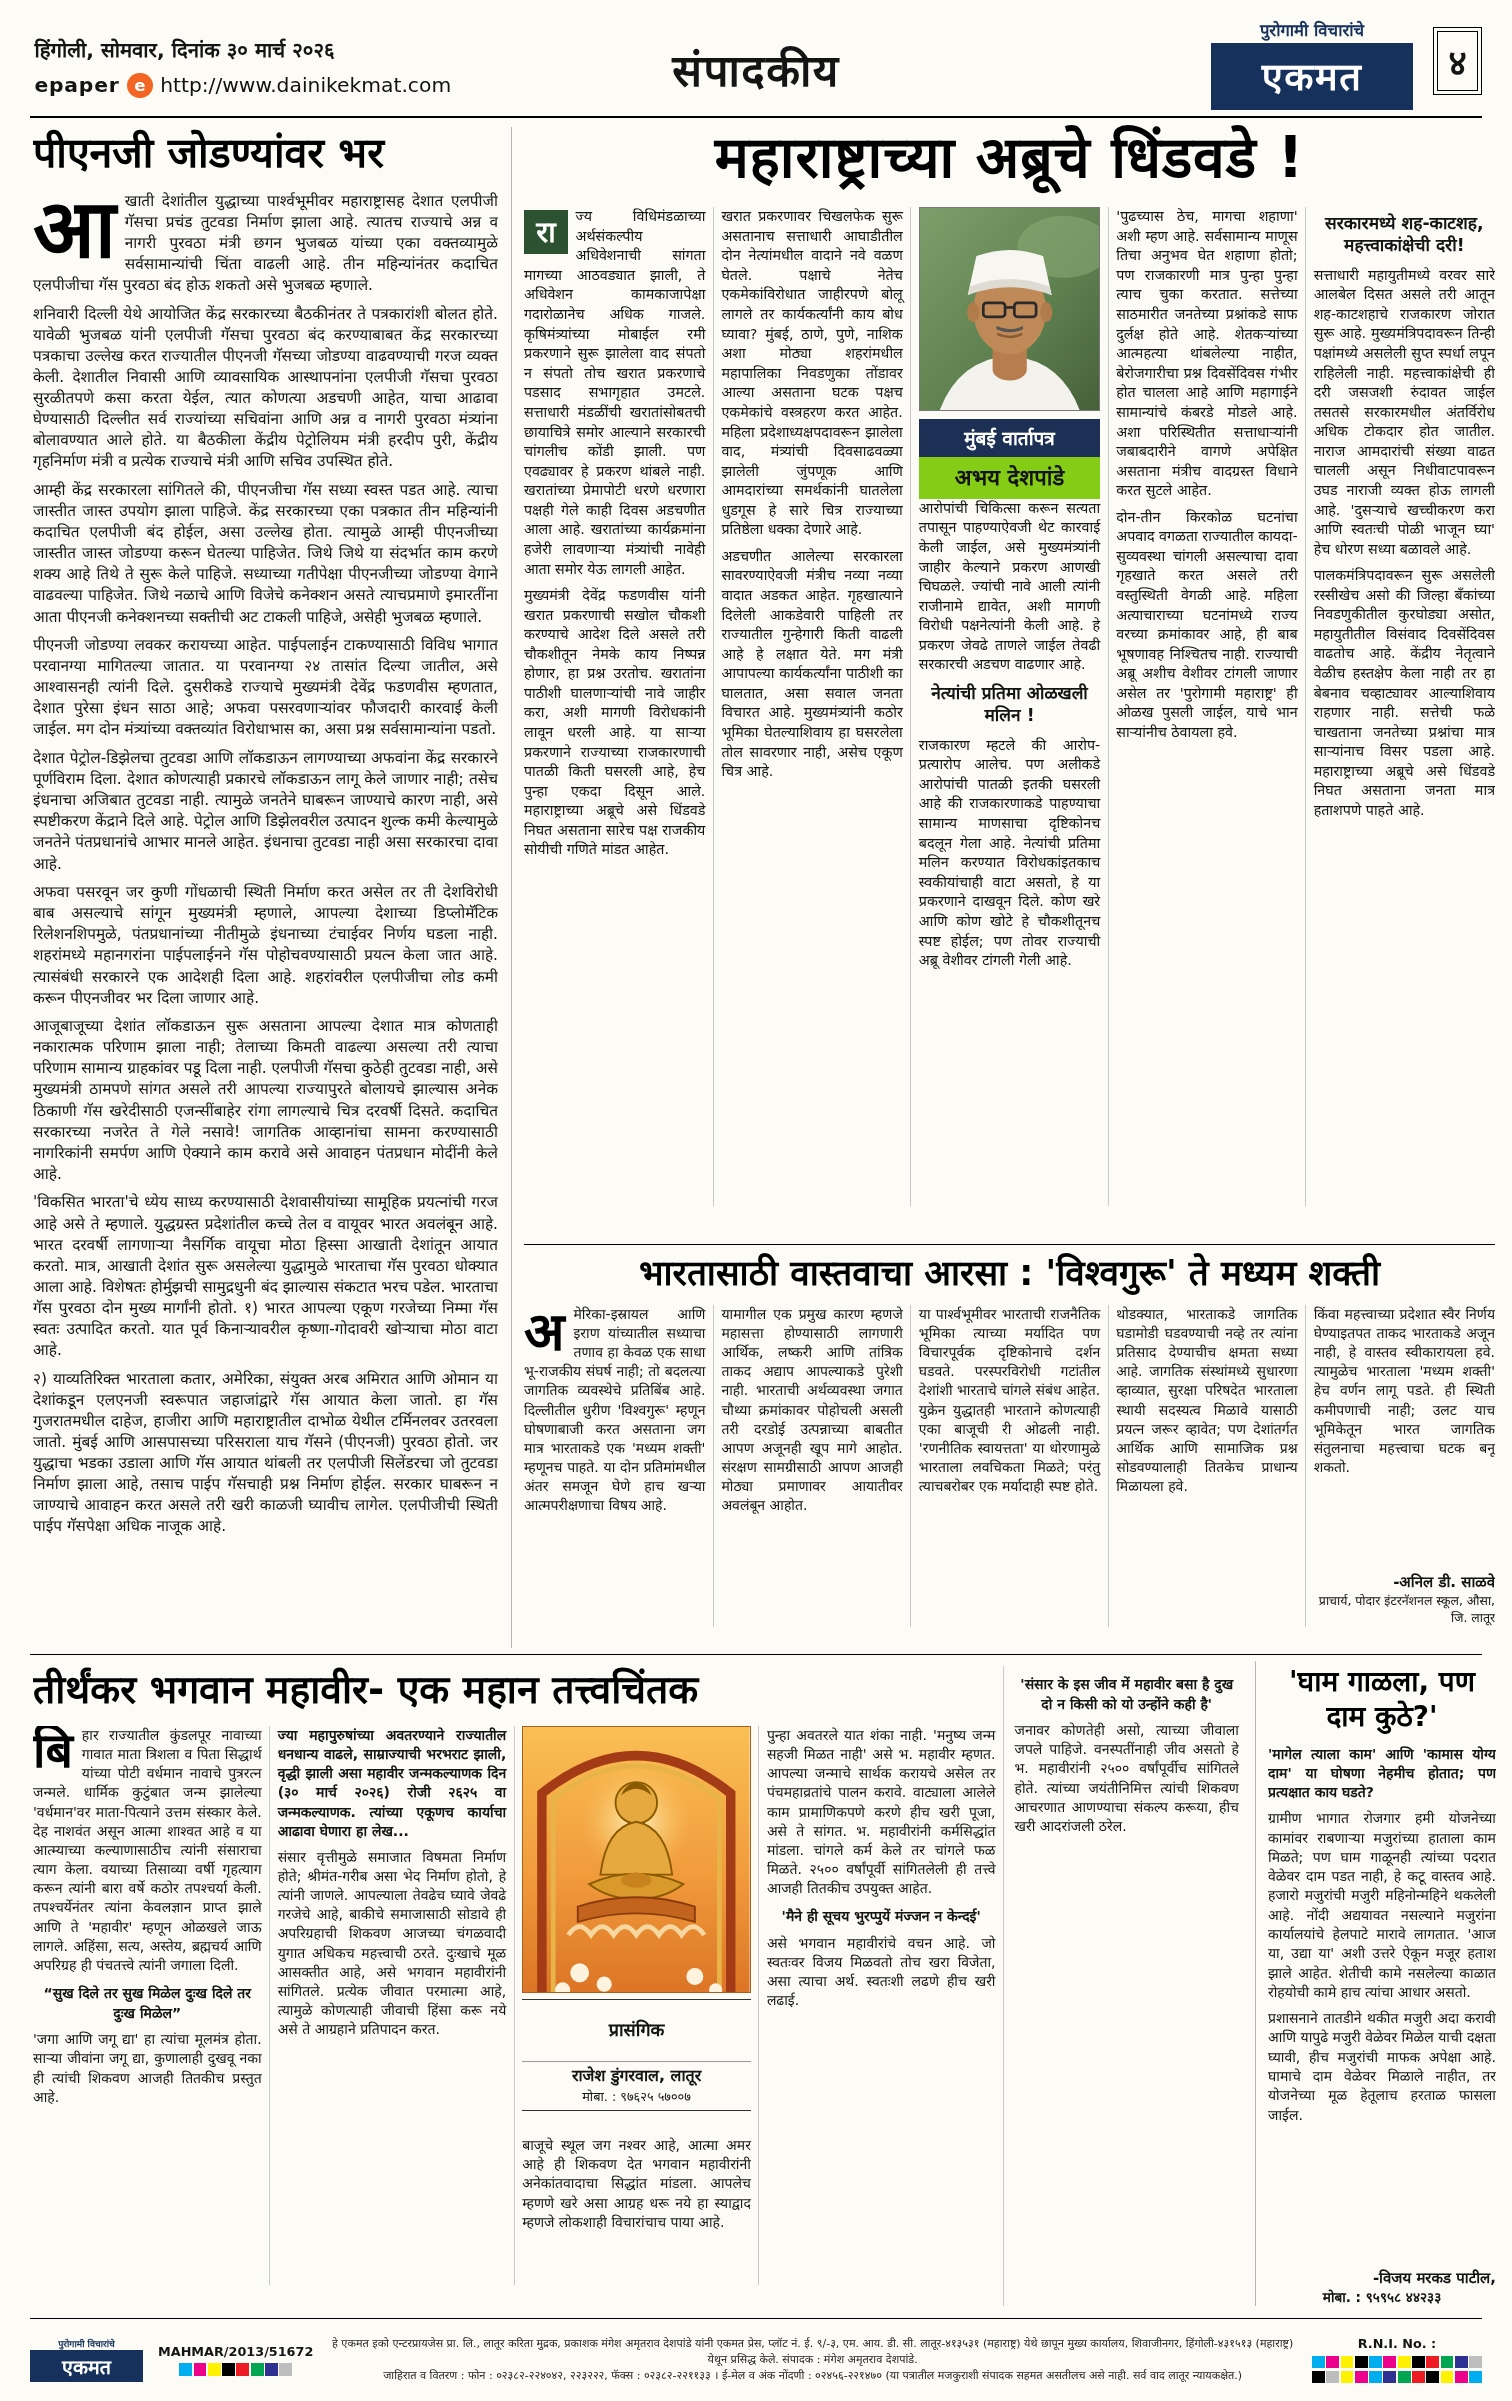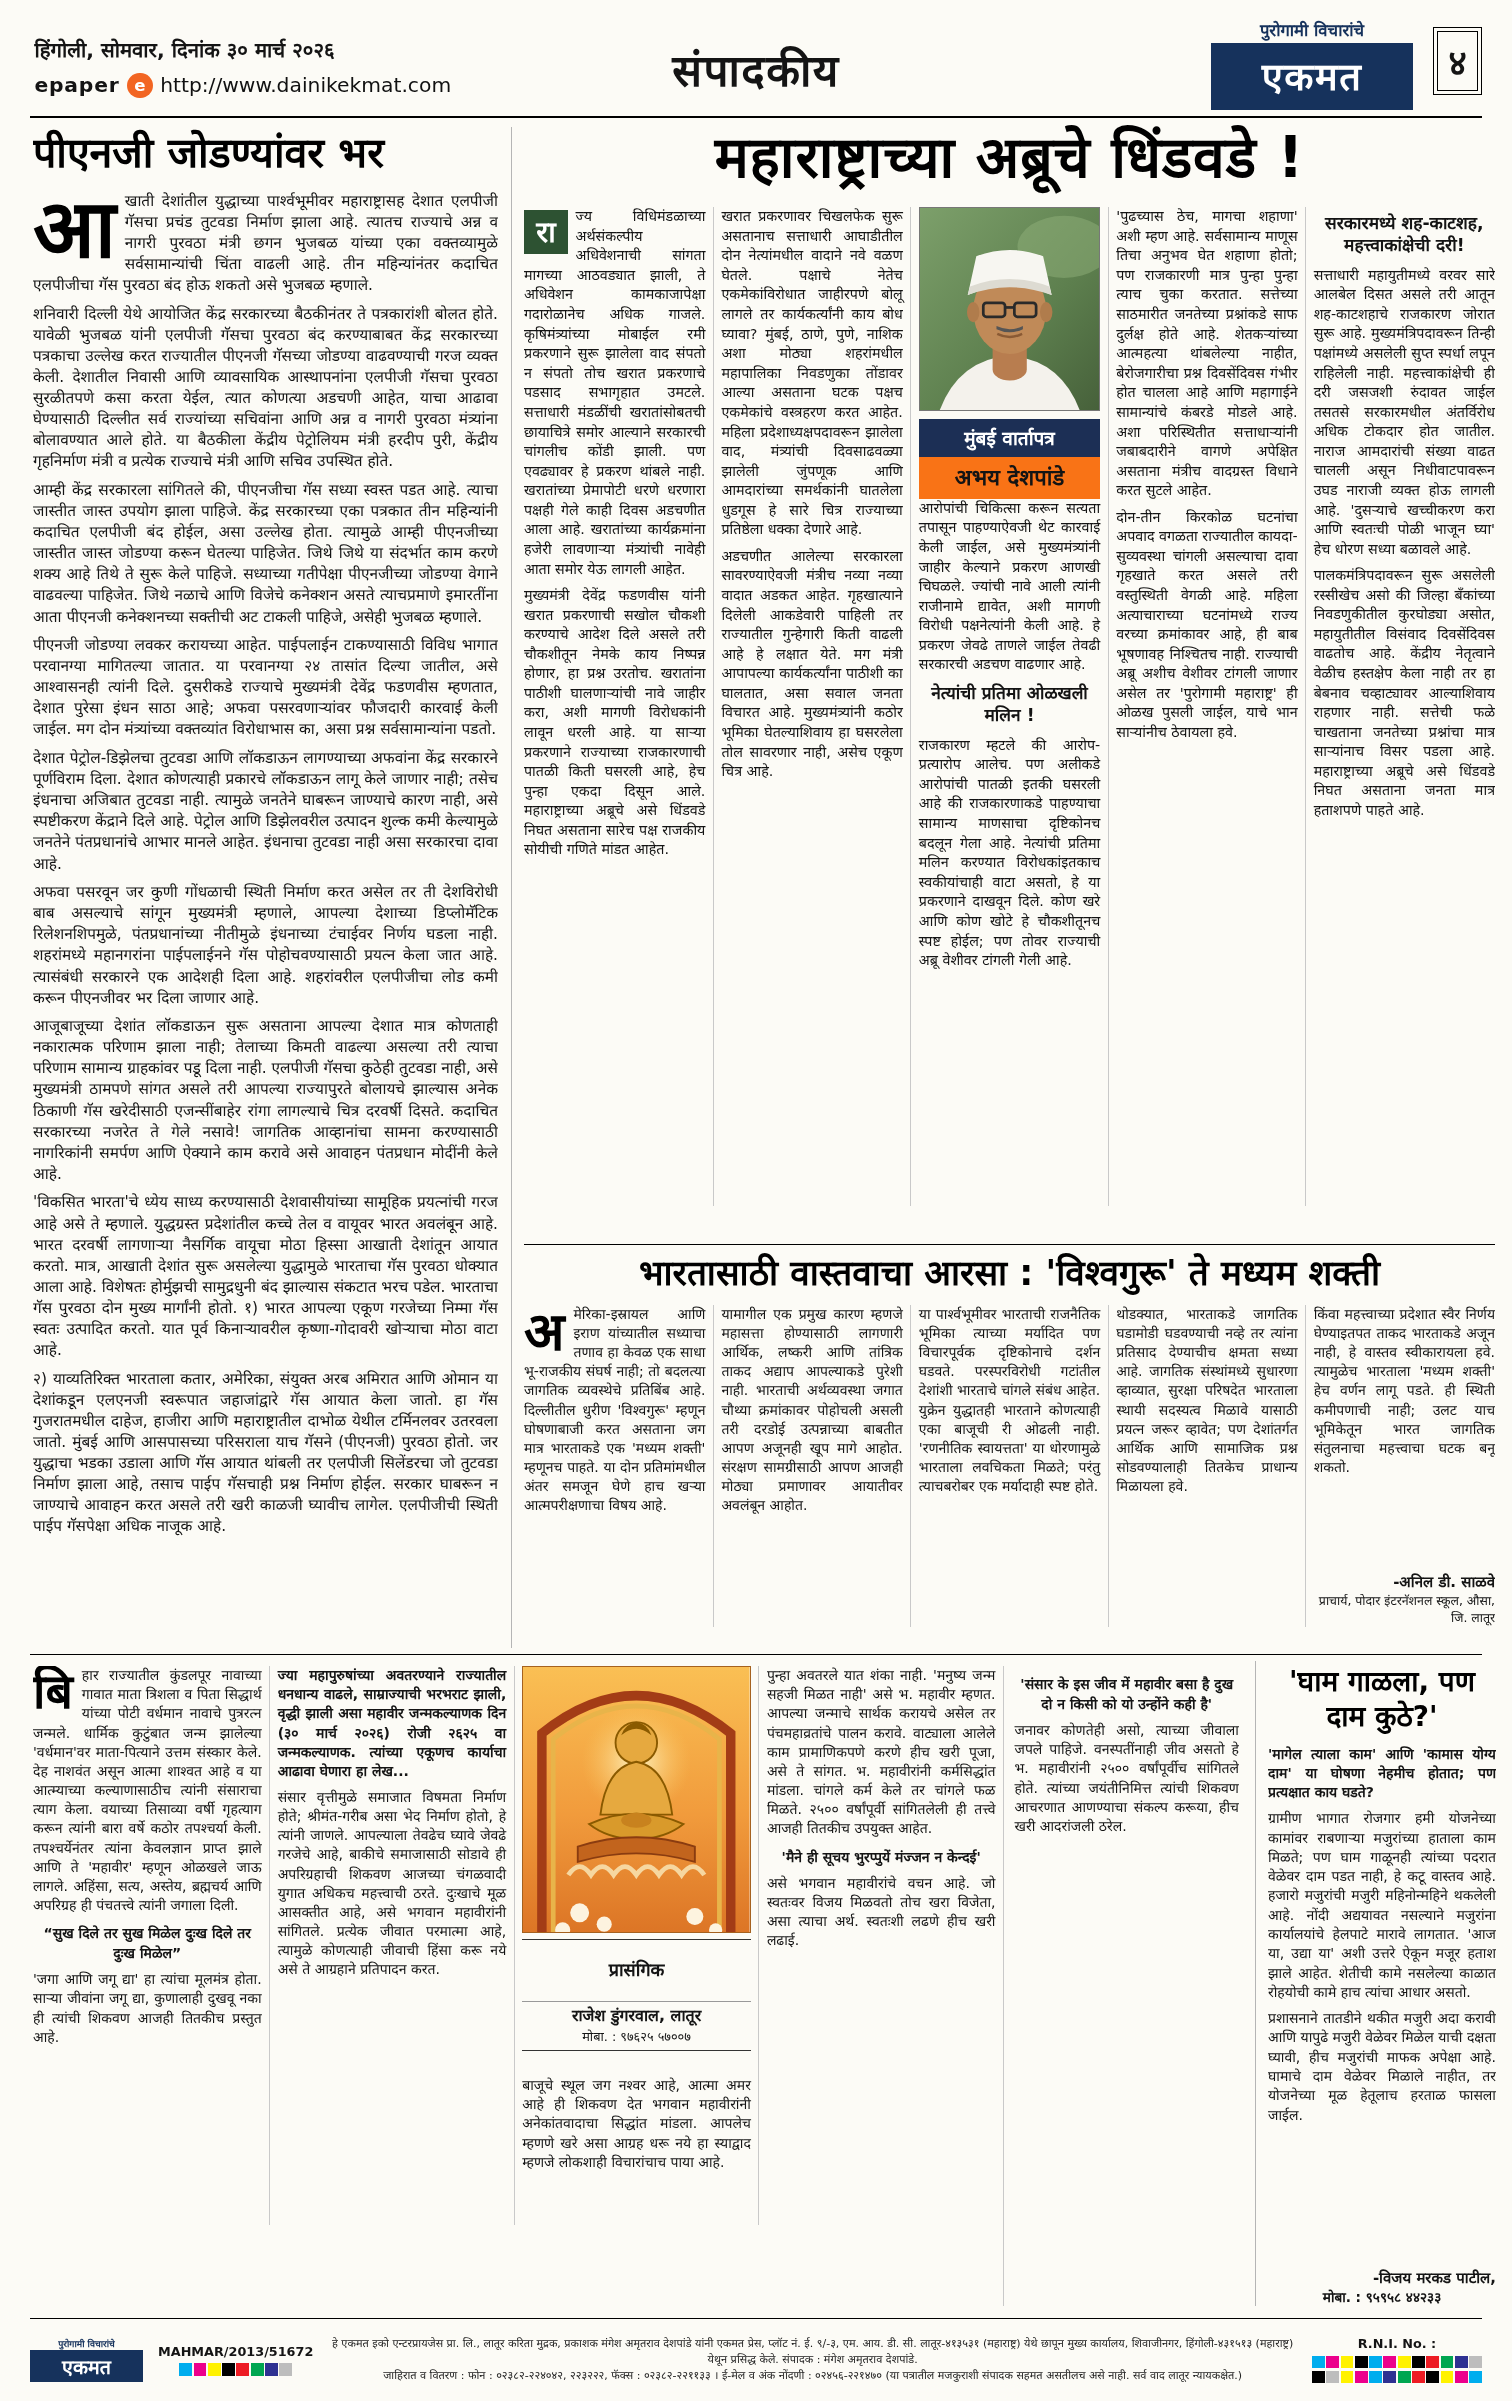--- a/index.html
+++ b/index.html
@@ -45,21 +45,21 @@
   .ed-cols{display:flex;height:999px;overflow:hidden}
   .ed-col{flex:1;font-size:14.3px;line-height:1.37;padding:0 7.5px;overflow:hidden}
   .ed-col:first-child{padding-left:0}
   .ed-col:last-child{padding-right:0}
   .ed-col+.ed-col{border-left:0.8px solid #c9c9c9}
   .ed-col p{margin-bottom:6.8px}
   .ed-subhead{font-weight:bold;text-align:center;font-size:17.3px;margin:4.5px 0 9px;line-height:1.3}
   .photo-block{border:0.8px solid #777;margin-bottom:7.5px;background:#fff}
   .photo-block svg{display:block;width:100%;height:202px}
   .press-band{background:#1c2f55;color:#fff;text-align:center;font-size:19px;font-weight:bold;padding:6px 0}
-  .byline-name{text-align:center;font-weight:bold;font-size:22px;padding:6px 0;background:#f97316}
+  .byline-name{text-align:center;font-weight:bold;font-size:22px;padding:6px 0;background:#84cc16}
 
   
   .arasa{position:absolute;left:524px;top:1244px;width:971px;height:402px;border-top:1.5px solid #000;padding-top:7.5px;overflow:hidden}
   .arasa h2{font-size:35px;text-align:center;margin-bottom:12px}
   .ar-cols{display:flex;height:322px;overflow:hidden}
   .ar-col{flex:1;font-size:14px;line-height:1.37;padding:0 7.5px;overflow:hidden}
   .ar-col:first-child{padding-left:0}
   .ar-col:last-child{padding-right:0;display:flex;flex-direction:column}
   .ar-col+.ar-col{border-left:0.8px solid #c9c9c9}
   .ar-col .grow{flex:1;overflow:hidden}
@@ -223,20 +223,21 @@
         <div class="ar-author">-अनिल डी. साळवे</div>
         <div class="ar-author-title">प्राचार्य, पोदार इंटरनॅशनल स्कूल, औसा, जि. लातूर</div>
       </div>
     </div>
   </section>
 
   <div class="mid-rule"></div>
 
   <section class="mahavir">
     <div class="mh-main">
+      <h2>तीर्थंकर भगवान महावीर- एक महान तत्त्वचिंतक</h2>
       <div class="mh-cols">
         <div class="m-col">
           <p><span class="dropcap dc-m">बि</span><span>हार राज्यातील कुंडलपूर नावाच्या गावात माता त्रिशला व पिता सिद्धार्थ यांच्या पोटी वर्धमान नावाचे पुत्ररत्न जन्मले. धार्मिक कुटुंबात जन्म झालेल्या 'वर्धमान'वर माता-पित्याने उत्तम संस्कार केले. देह नाशवंत असून आत्मा शाश्वत आहे व या आत्म्याच्या कल्याणासाठीच त्यांनी संसाराचा त्याग केला. वयाच्या तिसाव्या वर्षी गृहत्याग करून त्यांनी बारा वर्षे कठोर तपश्चर्या केली. तपश्चर्येनंतर त्यांना केवलज्ञान प्राप्त झाले आणि ते 'महावीर' म्हणून ओळखले जाऊ लागले. अहिंसा, सत्य, अस्तेय, ब्रह्मचर्य आणि अपरिग्रह ही पंचतत्त्वे त्यांनी जगाला दिली.</span></p>
           <p class="quote-center">“सुख दिले तर सुख मिळेल दुःख दिले तर दुःख मिळेल”</p>
           <p>'जगा आणि जगू द्या' हा त्यांचा मूलमंत्र होता. साऱ्या जीवांना जगू द्या, कुणालाही दुखवू नका ही त्यांची शिकवण आजही तितकीच प्रस्तुत आहे.</p>
         </div>
         <div class="m-col">
           <p class="bold-intro">ज्या महापुरुषांच्या अवतरण्याने राज्यातील धनधान्य वाढले, साम्राज्याची भरभराट झाली, वृद्धी झाली असा महावीर जन्मकल्याणक दिन (३० मार्च २०२६) रोजी २६२५ वा जन्मकल्याणक. त्यांच्या एकूणच कार्याचा आढावा घेणारा हा लेख...</p>
           <p>संसार वृत्तीमुळे समाजात विषमता निर्माण होते; श्रीमंत-गरीब असा भेद निर्माण होतो, हे त्यांनी जाणले. आपल्याला तेवढेच घ्यावे जेवढे गरजेचे आहे, बाकीचे समाजासाठी सोडावे ही अपरिग्रहाची शिकवण आजच्या चंगळवादी युगात अधिकच महत्त्वाची ठरते. दुःखाचे मूळ आसक्तीत आहे, असे भगवान महावीरांनी सांगितले. प्रत्येक जीवात परमात्मा आहे, त्यामुळे कोणत्याही जीवाची हिंसा करू नये असे ते आग्रहाने प्रतिपादन करत.</p>
         </div>

